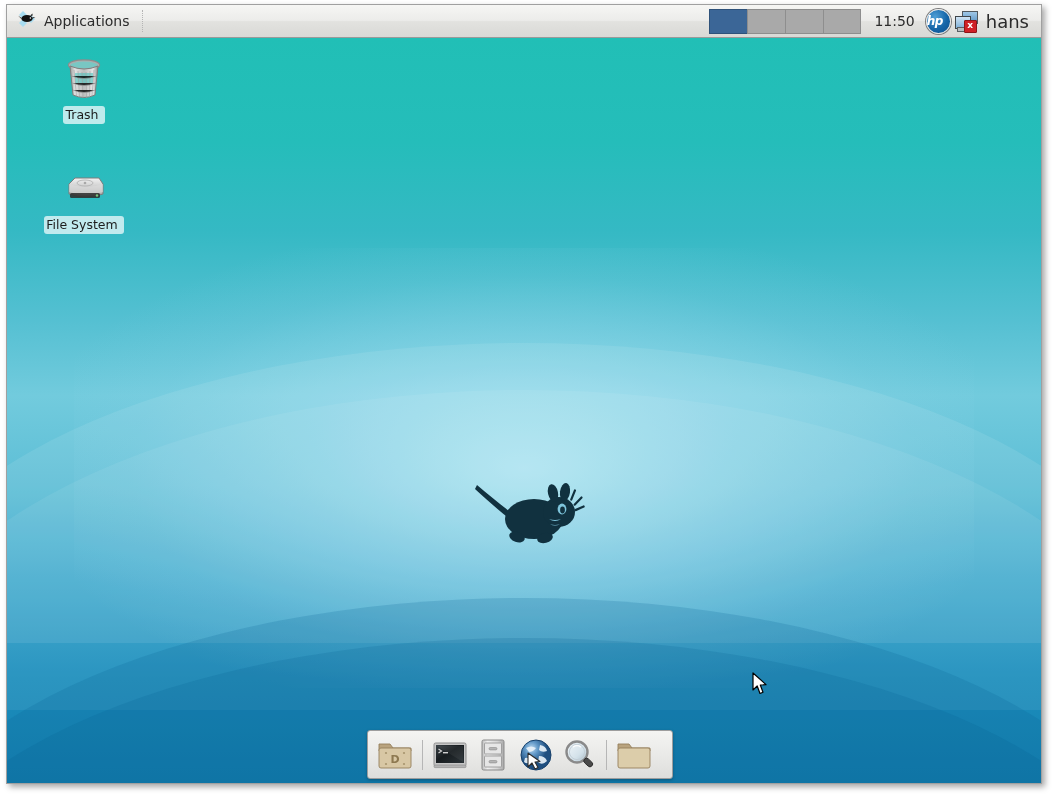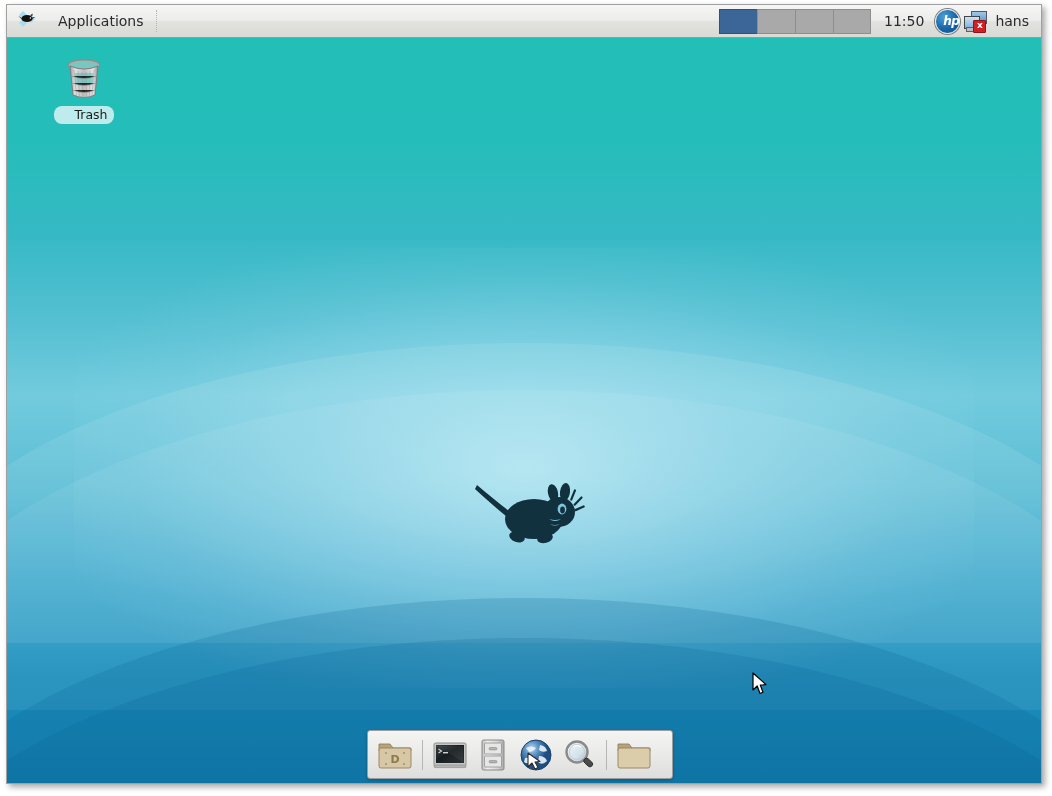--- a/index.html
+++ b/index.html
@@ -38,21 +38,21 @@
     border-bottom: 1px solid #9a9a9a;
     box-sizing: border-box;
     display: flex;
     align-items: center;
   }
   #applications-button {
     display: flex;
     align-items: center;
     height: 20px;
     padding: 0 8px 0 10px;
-    gap: 21px;
+    gap: 7px;
     cursor: default;
   }
   #applications-button .label {
     font-size: 14px;
     color: #2b2b2b;
   }
   .panel-sep {
     width: 1px;
     height: 22px;
     margin: 0 4px;
@@ -95,21 +95,21 @@
     width: 23px; height: 23px;
     border-radius: 50%;
     background: radial-gradient(circle at 35% 30%, #4e9fd6 0%, #1565a8 55%, #0c4f8c 100%);
     border: 1px solid #e8e8e8;
     box-shadow: 0 0 0 1px #7d7d7d;
     color: #fff;
     font-style: italic;
     font-weight: bold;
     font-size: 12px;
     line-height: 23px;
-    text-align: right;
+    text-align: left;
     letter-spacing: -0.5px;
   }
   .net-icon { position: relative; width: 23px; height: 21px; }
   .net-icon .mon-back {
     position: absolute; left: 8px; top: 0;
     width: 14px; height: 11px;
     background: linear-gradient(to bottom, #9fc7e6, #5a93c4);
     border: 1px solid #52595e;
   }
   .net-icon .mon-front {
@@ -130,21 +130,21 @@
     background: #cf2026;
     border: 1px solid #8e1418;
     border-radius: 1px;
     color: #fff;
     font-size: 9px;
     font-weight: bold;
     line-height: 9px;
     text-align: center;
   }
   #username {
-    font-size: 14px;
+    font-size: 18px;
     color: #2b2b2b;
     padding: 0 12px 0 5px;
     white-space: nowrap;
     text-align: right;
   }
 
   
   #desktop {
     position: absolute;
     left: 0; top: 33px;
@@ -224,22 +224,22 @@
     height: 48px;
     display: flex;
     align-items: center;
     justify-content: center;
   }
   .desktop-icon .caption {
     margin-top: 3px;
     font-size: 12.5px;
     color: #1d1d1d;
     background: rgba(225,245,248,0.82);
-    padding: 1px 6px 2px 20px;
-    border-radius: 8px;
+    padding: 1px 6px 2px 2px;
+    border-radius: 3px;
     white-space: nowrap;
   }
   #icon-trash { left: 22px; top: 17px; }
   #icon-filesystem { left: 22px; top: 127px; }
   #icon-home { left: 22px; top: 237px; }
 
   
   #dock {
     position: absolute;
     left: 360px;
@@ -388,20 +388,40 @@
               <path d="M33 14 L31 40"></path>
             <path d="M10.6 20 Q23 25 35.4 20"></path>
               <path d="M11.3 27 Q23 32 34.6 27"></path>
             <path d="M12 34 Q23 39 34 34"></path>
           </g>
         </svg>
       </span>
       <span class="caption">Trash</span>
     </div>
 
+    <div class="desktop-icon" id="icon-filesystem">
+      <span class="glyph">
+        <svg width="46" height="46" viewBox="0 0 46 46">
+          <defs>
+            <linearGradient id="hdG" x1="0" y1="0" x2="0" y2="1">
+              <stop offset="0%" stop-color="#f2f2f2"></stop>
+              <stop offset="45%" stop-color="#cfcfcf"></stop>
+              <stop offset="100%" stop-color="#9d9d9d"></stop>
+            </linearGradient>
+          </defs>
+          <path d="M8 18 L14 12 L38 12 L42 18 L42 28 Q25 34 8 28 Z" fill="url(#hdG)" stroke="#7c7c7c" stroke-width="1"></path>
+          <path d="M8 18 Q25 24 42 18 L42 26 Q25 32 8 26 Z" fill="#dcdcdc" opacity="0.6"></path>
+          <rect x="9" y="27" width="30" height="5" rx="1.6" fill="#2b2b2b" opacity="0.85"></rect>
+          <circle cx="36" cy="29.5" r="1.2" fill="#7cc47c"></circle>
+          <ellipse cx="24" cy="17" rx="8" ry="3" fill="none" stroke="#b4b4b4" stroke-width="0.9"></ellipse>
+          <circle cx="24" cy="17" r="1.3" fill="#a8a8a8"></circle>
+        </svg>
+      </span>
+      <span class="caption">File System</span>
+    </div>
 
 
     <div id="dock">
 
       <div class="dock-item">
         <svg width="36" height="36" viewBox="0 0 36 36">
           <path d="M2 7 L13 7 L16 11 L34 11 L34 14 L2 14 Z" fill="#b9a37e" stroke="#95805c" stroke-width="0.9"></path>
           <rect x="2" y="11" width="32" height="20" rx="2" fill="#d8c7a4" stroke="#95805c" stroke-width="0.9"></rect>
           <text x="18" y="26" font-family="DejaVu Sans, sans-serif" font-size="11" font-weight="bold" fill="#8d7850" text-anchor="middle">D</text>
           <g fill="#a8956e">

